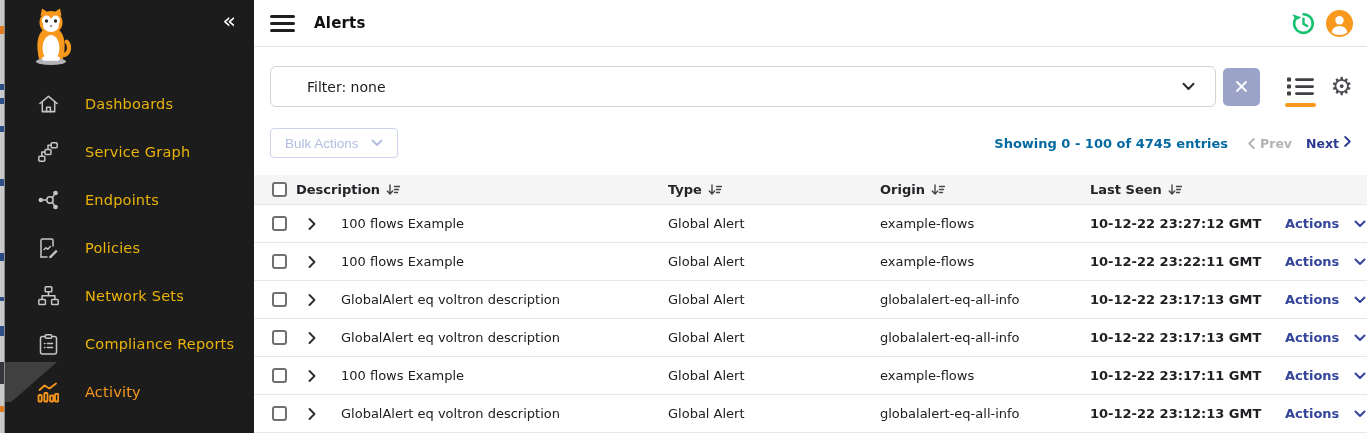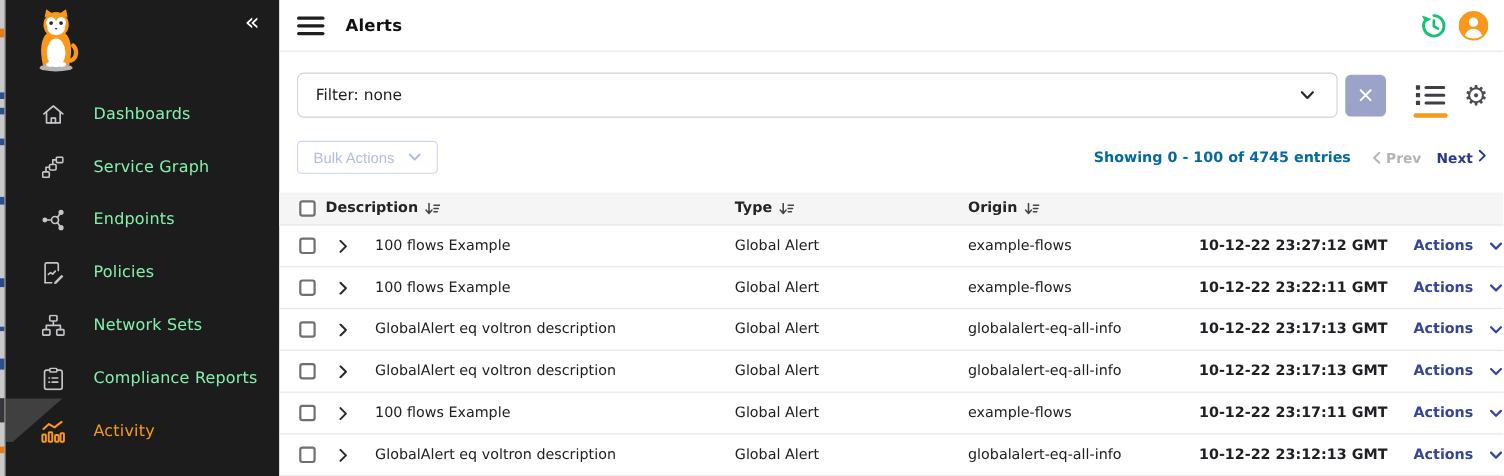--- a/index.html
+++ b/index.html
@@ -10,38 +10,38 @@
   .edge-strip { position:absolute; left:0; top:0; width:5px; height:433px; background:#c9c9c9; border-right:1px solid #8a8a8a; }
   .edge-strip .tick { position:absolute; left:0; width:4px; }
 
   
   .sidebar { position:absolute; left:5px; top:0; width:249px; height:433px; background:#1c1c1c; color:#ececec; }
   .logo-wrap { position:absolute; left:23px; top:8px; }
   .collapse-btn { position:absolute; right:18px; top:10px; font-size:22px; color:#fff; cursor:pointer; line-height:1; }
   .nav { position:absolute; top:80px; left:0; right:0; }
   .nav-item { height:48px; display:flex; align-items:center; padding-left:32px; cursor:pointer; }
   .nav-item .nicon { width:22px; height:22px; display:flex; align-items:center; justify-content:center; color:#c6c6ca; }
-  .nav-item .nlabel { margin-left:26px; font-size:14.5px; font-weight:500; letter-spacing:.2px; color:#86efac; }
+  .nav-item .nlabel { margin-left:26px; font-size:14.5px; font-weight:500; letter-spacing:.2px; color:#eab308; }
   .nav-item.active .nicon { color:#f8981d; }
   .nav-item.active .nlabel { color:#f8981d; }
   .nav-item.partial { height:10px; overflow:hidden; align-items:flex-start; padding-top:4px; }
   .corner-decoration { position:absolute; left:0; top:362px; width:52px; height:40px; background:#474747; clip-path:polygon(0 0, 100% 0, 12% 100%, 0 100%); opacity:.85; }
 
   
   .main { position:absolute; left:254px; top:0; width:1113px; height:433px; background:#fff; }
   .hdr { height:47px; display:flex; align-items:center; padding:0 14px 0 16px; border-bottom:1px solid #e4e4e7; }
   .hamburger { width:25px; display:flex; flex-direction:column; gap:4px; cursor:pointer; }
   .hamburger i { display:block; height:3px; background:#1f1f1f; border-radius:2px; }
   .page-title { margin-left:19px; font-size:15px; font-weight:800; color:#111; letter-spacing:.2px; }
   .hdr-right { margin-left:auto; display:flex; align-items:center; gap:9px; }
   .icon-btn { display:flex; align-items:center; justify-content:center; cursor:pointer; }
 
   
   .toolbar { display:flex; align-items:center; height:41px; margin-top:19px; padding:0 14px 0 16px; }
-  .filter-select { flex:1; height:41px; border:1px solid #d2d2d6; border-radius:6px; display:flex; align-items:center; padding:0 20px 0 16px; font-size:14px; font-weight:500; color:#1c1c1f; cursor:pointer; background:#fff; }
+  .filter-select { flex:1; height:41px; border:1px solid #d2d2d6; border-radius:6px; display:flex; align-items:center; padding:0 20px 0 36px; font-size:14px; font-weight:500; color:#1c1c1f; cursor:pointer; background:#fff; }
   .filter-select .chev { margin-left:auto; color:#2a2a2e; display:flex; }
   .clear-btn { width:37px; height:38px; margin-left:7px; background:#9ba4c8; border-radius:5px; display:flex; align-items:center; justify-content:center; cursor:pointer; }
   .view-toggle { margin-left:27px; position:relative; height:41px; display:flex; align-items:center; cursor:pointer; }
   .view-toggle .underline { position:absolute; left:-2px; right:-2px; bottom:0; height:4px; border-radius:2px; background:#f8981d; }
   .gear-btn { margin-left:17px; font-size:25px; color:#4b4b52; line-height:1; cursor:pointer; }
 
   
   .actionsbar { display:flex; align-items:center; height:30px; margin-top:21px; padding:0 16px; }
   .bulk-btn { height:30px; border:1px solid #ccd3ee; color:#b3bce0; border-radius:4px; padding:0 14px; font-size:13.5px; font-weight:500; display:flex; align-items:center; gap:12px; background:#fff; cursor:default; }
   .pager { margin-left:auto; display:flex; align-items:center; }
@@ -299,20 +299,27 @@
               <path d="M8.5 2.5 h5 M8.5 5.5 h4 M8.5 8.5 h3" stroke="#45454a" stroke-width="1.4" stroke-linecap="round"></path>
             </svg>
         </span>
         <span class="th">
           <span>Origin</span>
           <svg width="14" height="12" viewBox="0 0 14 12">
               <path d="M4 1 V9.5 M1.3 7 L4 10 L6.7 7" stroke="#45454a" stroke-width="1.4" fill="none" stroke-linecap="round" stroke-linejoin="round"></path>
               <path d="M8.5 2.5 h5 M8.5 5.5 h4 M8.5 8.5 h3" stroke="#45454a" stroke-width="1.4" stroke-linecap="round"></path>
             </svg>
         </span>
+        <span class="th">
+          <span>Last Seen</span>
+          <svg width="14" height="12" viewBox="0 0 14 12">
+              <path d="M4 1 V9.5 M1.3 7 L4 10 L6.7 7" stroke="#45454a" stroke-width="1.4" fill="none" stroke-linecap="round" stroke-linejoin="round"></path>
+              <path d="M8.5 2.5 h5 M8.5 5.5 h4 M8.5 8.5 h3" stroke="#45454a" stroke-width="1.4" stroke-linecap="round"></path>
+            </svg>
+        </span>
         <span></span>
       </div>
 
       <div class="trow">
         <span class="cb"></span>
         <div class="desc-cell">
           <span class="expand">
               <svg width="8" height="12" viewBox="0 0 8 12">
                 <path d="M1.5 1 L6.5 6 L1.5 11" fill="none" stroke="currentColor" stroke-width="1.8" stroke-linecap="round" stroke-linejoin="round"></path>
               </svg>

